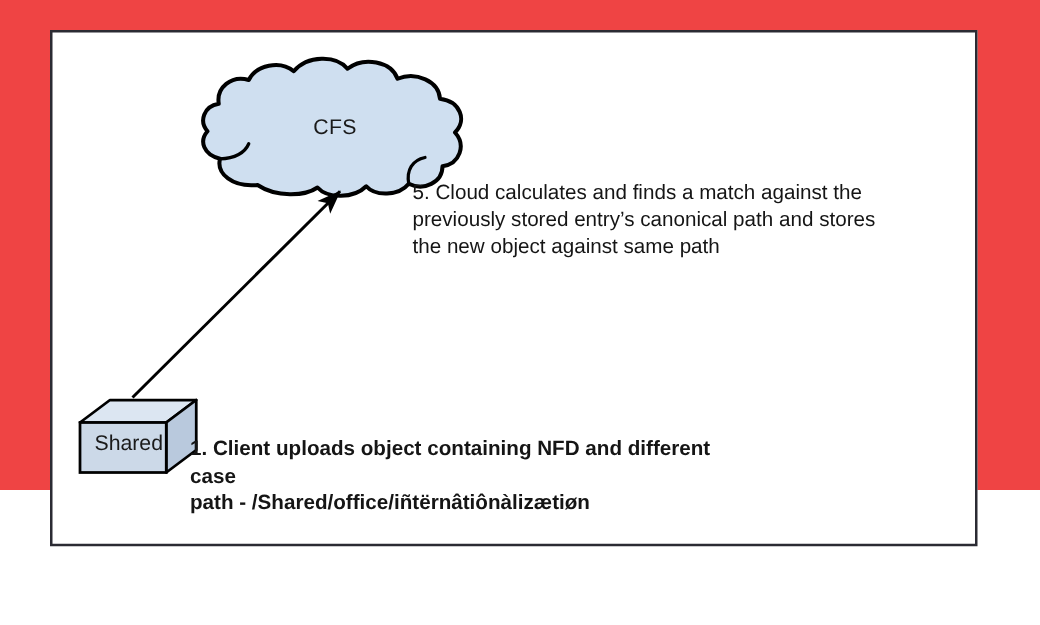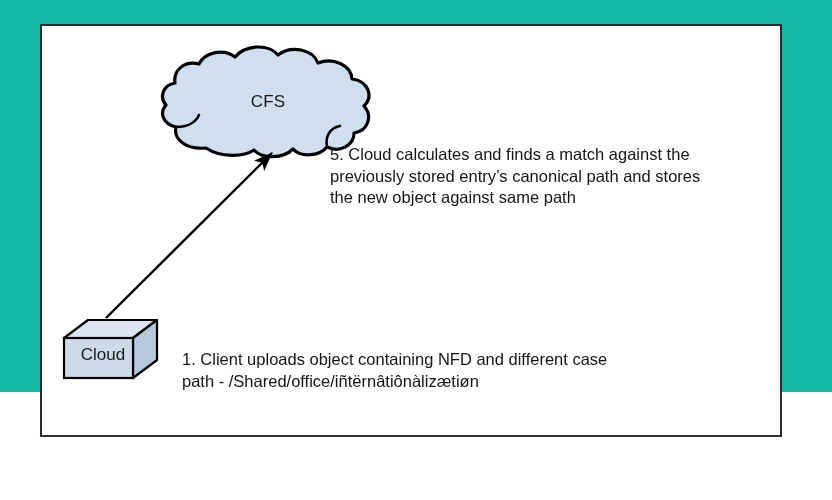--- a/index.html
+++ b/index.html
@@ -14,21 +14,21 @@
     font-family: "Liberation Sans", sans-serif;
     overflow: hidden;
   }
 
   #diagram-canvas {
     position: absolute;
     left: 0;
     top: 0;
     width: 832px;
     height: 392px;
-    background: #14b8a6;
+    background: #ef4444;
   }
 
   
   #diagram-frame {
     position: absolute;
     left: 40px;
     top: 24px;
     width: 742px;
     height: 413px;
     border: 2px solid #2b2b33;
@@ -75,23 +75,24 @@
     white-space: pre-line;
   }
 
   #note-cloud {
     left: 330px;
     top: 144px;
     width: 452px;
   }
 
   #note-client {
-    left: 182px;
+    left: 152px;
     top: 349px;
     width: 430px;
+    font-weight: bold;
   }
 </style>
 </head>
 <body>
 
 <div id="diagram-canvas">
 
   <div id="diagram-frame"></div>
 
   <svg id="diagram-svg" viewBox="0 0 832 500" xmlns="http://www.w3.org/2000/svg">
@@ -130,21 +131,21 @@
       <path d="M 133 338 L 157 320 L 157 360 L 133 378 Z" fill="#b9c9dd" stroke="#000000" stroke-width="2.2" stroke-linejoin="round"></path>
 
       <rect x="64" y="338" width="69" height="40" fill="#ccd9e8" stroke="#000000" stroke-width="2.2"></rect>
     </g>
 
     <line x1="106" y1="318" x2="272" y2="153" stroke="#000000" stroke-width="2.4" marker-end="url(#arrowhead-filled)"></line>
   </svg>
 
   <div class="cloud-label">CFS</div>
 
-  <div class="client-label">Cloud</div>
+  <div class="client-label">Shared</div>
 
   <div class="note" id="note-cloud">5. Cloud calculates and finds a match against the
 previously stored entry’s canonical path and stores
 the new object against same path</div>
 
   <div class="note" id="note-client">1. Client uploads object containing NFD and different case
 path - /Shared/office/iñtërnâtiônàlizætiøn</div>
 
 </div>
 

